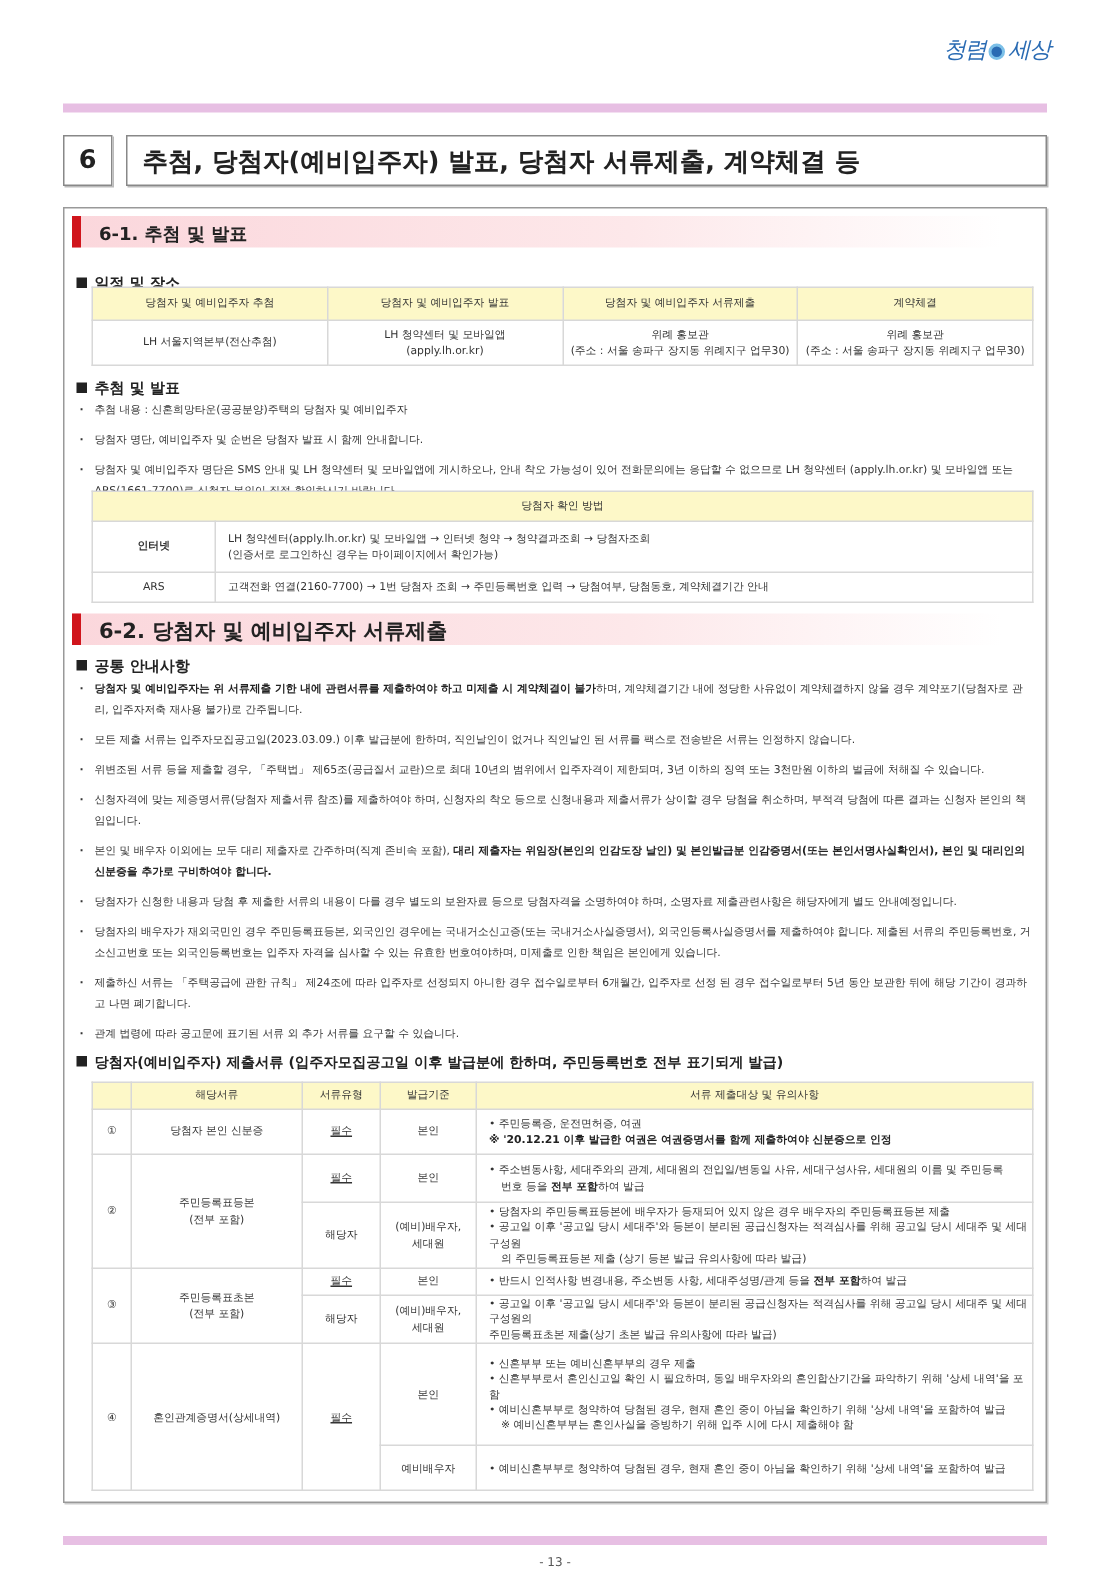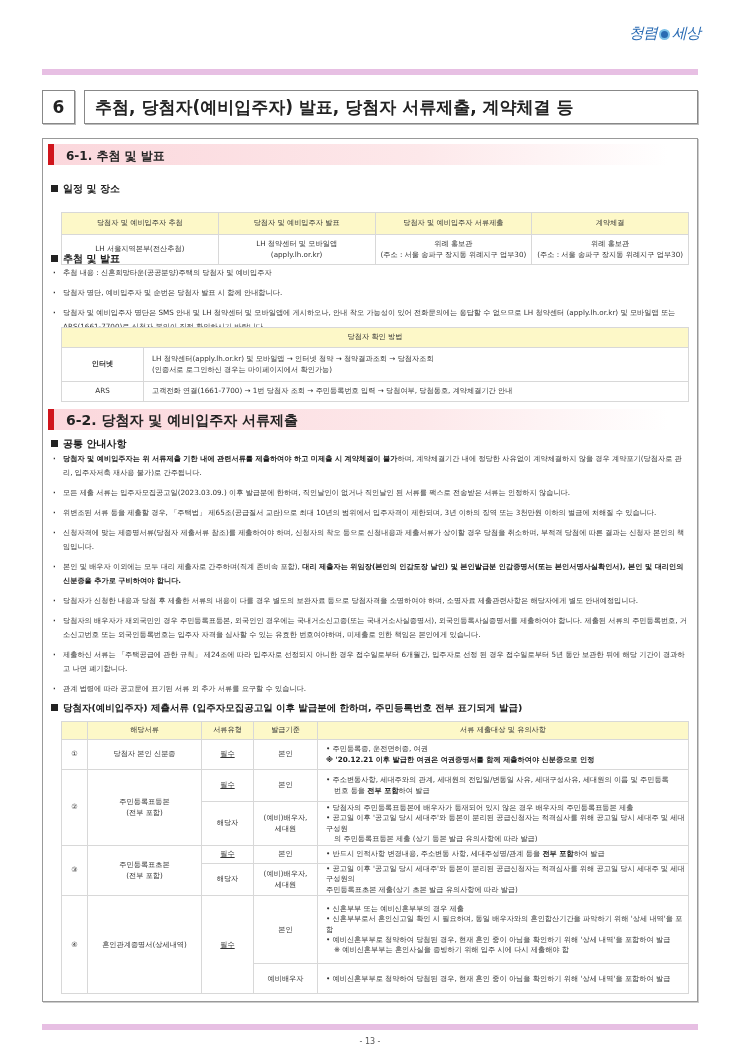--- a/index.html
+++ b/index.html
@@ -52,21 +52,21 @@
 
 <div class="main-box">
 
   <div class="sec-head" style="top:5px;">
     <div class="bar"></div>
     <div class="label">6-1. 추첨 및 발표</div>
   </div>
 
   <div class="sub-h" style="top:43px;"><span class="sq"></span><span>일정 및 장소</span></div>
 
-  <table style="top:73px; left:18px; width:628px;">
+  <table style="top:52px; left:18px; width:628px;">
     <tbody>
         <tr style="height:22px;">
       <th style="width:157px;">당첨자 및 예비입주자 추첨</th>
       <th style="width:157px;">당첨자 및 예비입주자 발표</th>
       <th style="width:157px;">당첨자 및 예비입주자 서류제출</th>
       <th style="width:157px;">계약체결</th>
     </tr>
     <tr style="height:30px;">
       <td><span>LH 서울지역본부(전산추첨)</span></td>
       <td>
@@ -100,21 +100,21 @@
         </tr>
     <tr style="height:34px;">
       <td style="width:82px; font-weight:bold;">인터넷</td>
       <td class="left">
             <div>LH 청약센터(apply.lh.or.kr) 및 모바일앱 → 인터넷 청약 → 청약결과조회 → 당첨자조회</div>
             <div>(인증서로 로그인하신 경우는 마이페이지에서 확인가능)</div>
           </td>
     </tr>
     <tr style="height:20px;">
       <td>ARS</td>
-      <td class="left">고객전화 연결(1661-7700) → 1번 당첨자 조회 → 주민등록번호 입력 → 당첨여부, 당첨동호, 계약체결기간 안내</td>
+      <td class="left">고객전화 연결(2160-7700) → 1번 당첨자 조회 → 주민등록번호 입력 → 당첨여부, 당첨동호, 계약체결기간 안내</td>
     </tr>
   </tbody>
     </table>
 
   <div class="sec-head big" style="top:270px;">
     <div class="bar"></div>
     <div class="label">6-2. 당첨자 및 예비입주자 서류제출</div>
   </div>
 
   <div class="sub-h" style="top:298px;"><span class="sq"></span><span>공통 안내사항</span></div>

